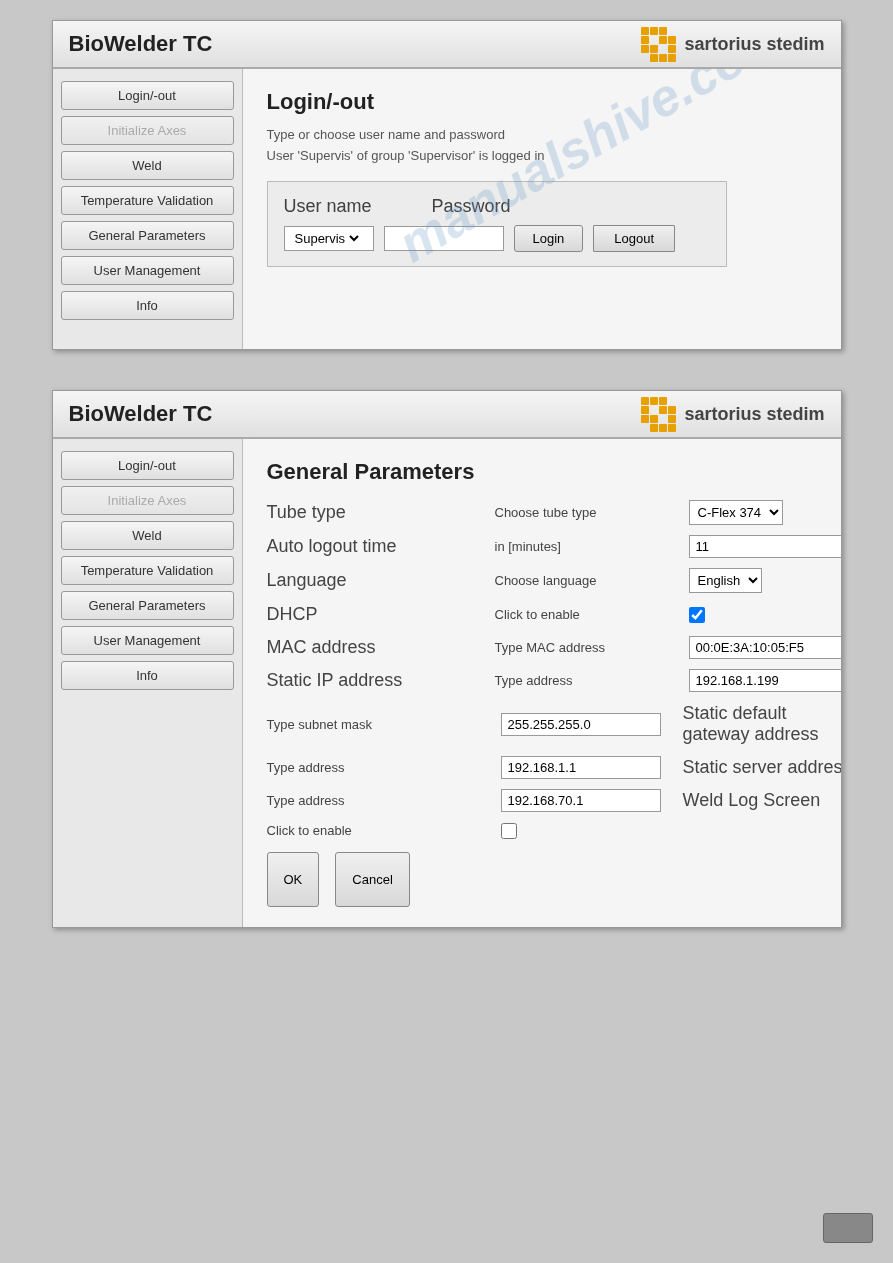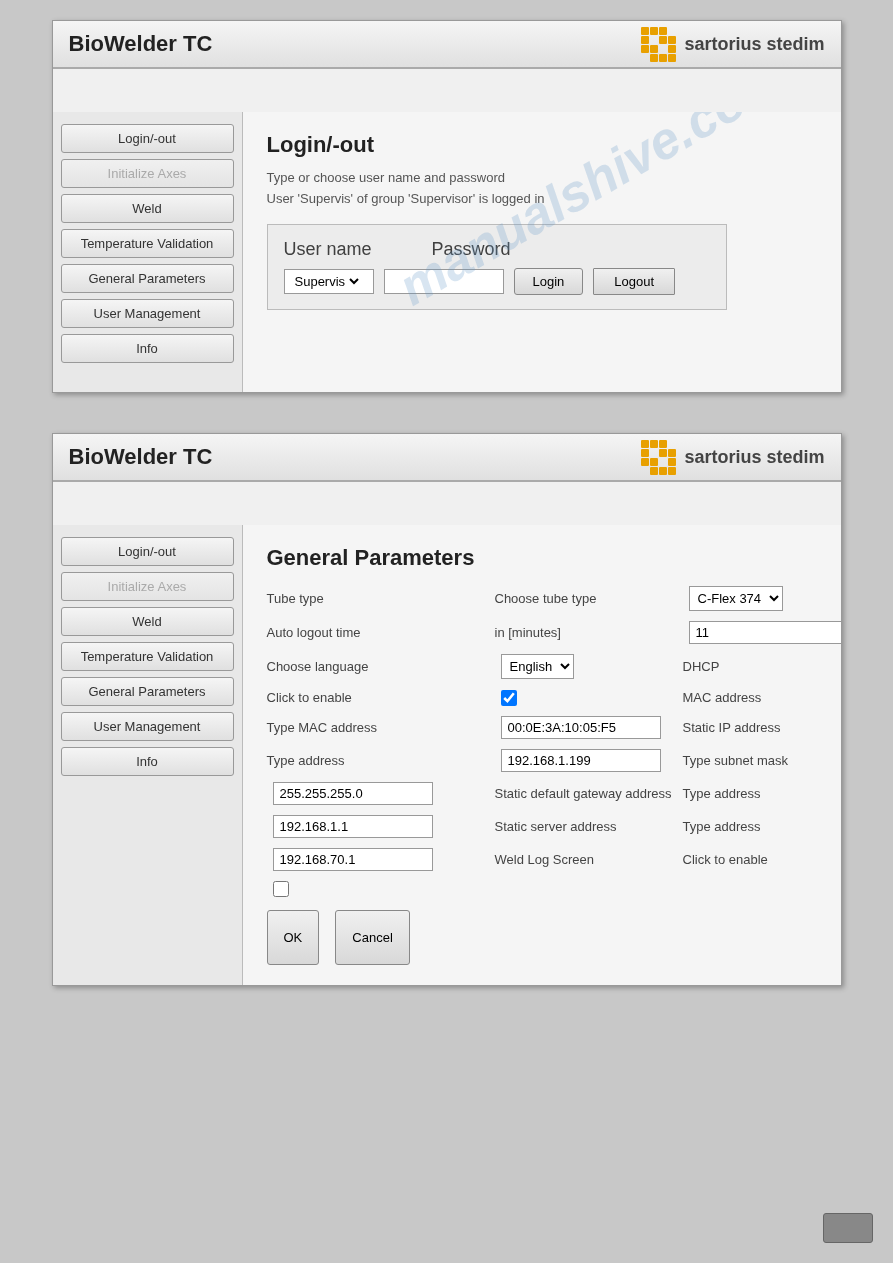--- a/index.html
+++ b/index.html
@@ -73,21 +73,20 @@
     .logo-text {
       font-size: 18px;
       font-weight: bold;
       color: #444;
     }
 
     
     .panel-body {
       display: flex;
       min-height: 280px;
-      margin-top: 43px;
     }
 
     
     .sidebar {
       width: 190px;
       background: #e8e8e8;
       border-right: 1px solid #bbb;
       padding: 12px 8px;
       display: flex;
       flex-direction: column;
@@ -221,21 +220,21 @@
 
     
     .params-grid {
       display: grid;
       grid-template-columns: 220px 180px auto;
       gap: 4px 8px;
       margin-top: 8px;
     }
 
     .param-label {
-      font-size: 13px;
+      font-size: 18px;
       color: #444;
       padding: 4px 0;
       display: flex;
       align-items: center;
     }
 
     .param-hint {
       font-size: 13px;
       color: #444;
       padding: 4px 0;
@@ -429,20 +428,21 @@
               <option>C-Flex 374</option>
             </select>
           </div>
 
           <span class="param-label">Auto logout time</span>
           <span class="param-hint">in [minutes]</span>
           <div class="param-value">
             <input type="text" class="param-input" value="11" style="">
           </div>
 
+          <span class="param-label">Language</span>
           <span class="param-hint">Choose language</span>
           <div class="param-value">
             <select class="param-select">
               <option>English</option>
             </select>
           </div>
 
           <span class="param-label">DHCP</span>
           <span class="param-hint">Click to enable</span>
           <div class="param-value">

